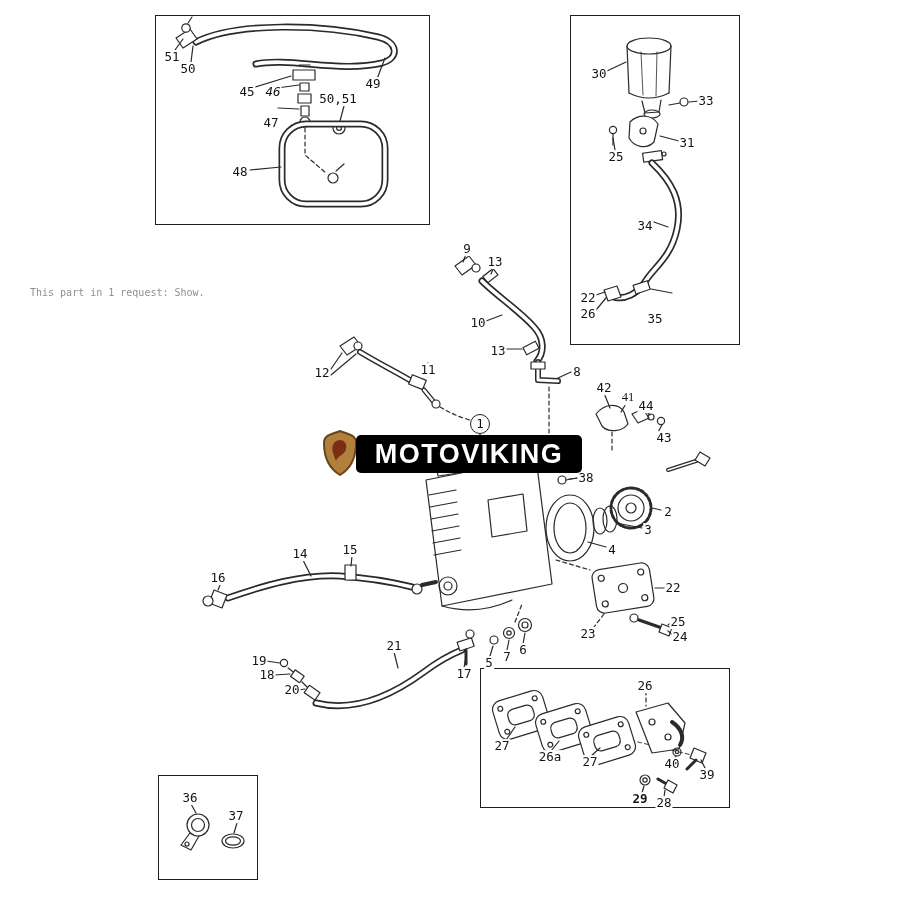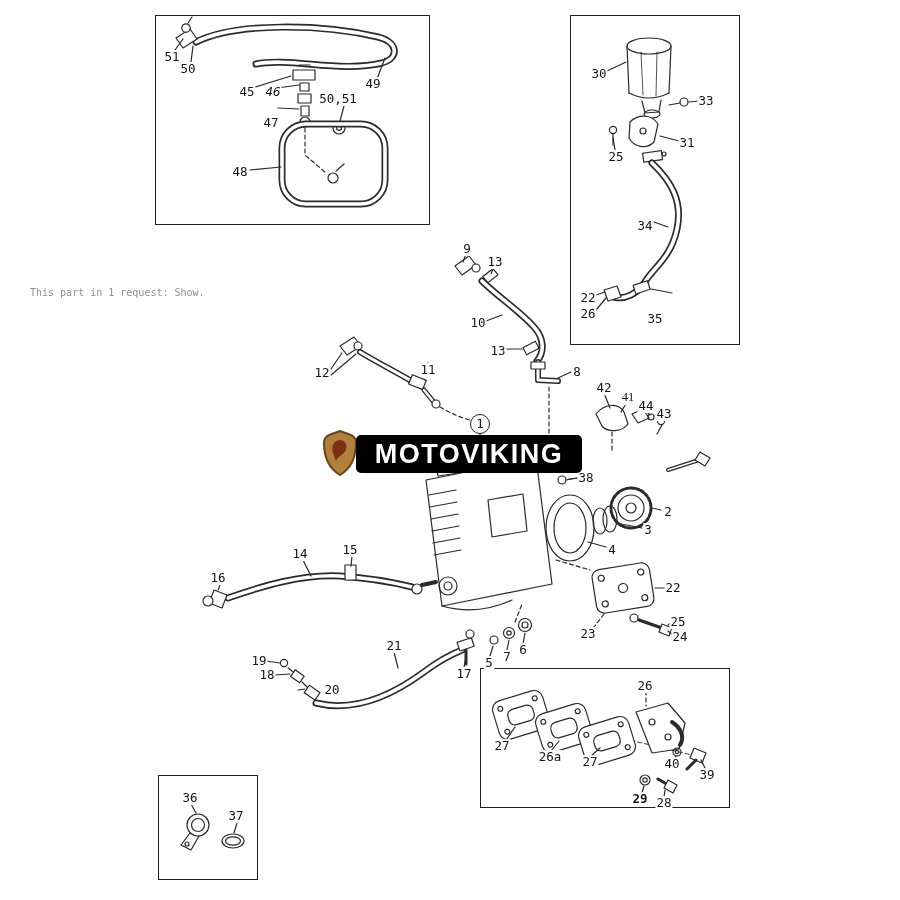--- a/index.html
+++ b/index.html
@@ -305,41 +305,41 @@
       <span class="part-label" style="left: 467px; top: 249px;">9</span>
       <span class="part-label" style="left: 495px; top: 262px;">13</span>
       <span class="part-label" style="left: 478px; top: 323px;">10</span>
       <span class="part-label" style="left: 498px; top: 351px;">13</span>
       <span class="part-label" style="left: 322px; top: 373px;">12</span>
       <span class="part-label" style="left: 428px; top: 370px;">11</span>
       <span class="part-label" style="left: 577px; top: 372px;">8</span>
       <span class="part-label" style="left: 604px; top: 388px;">42</span>
       <span class="part-label" style="left: 628px; top: 398px; font-family: Liberation Serif, serif;">41</span>
       <span class="part-label" style="left: 646px; top: 406px;">44</span>
-      <span class="part-label" style="left: 664px; top: 414px;">43</span>
+      <span class="part-label" style="left: 664px; top: 438px;">43</span>
       <span class="part-label circled" style="left: 480px; top: 424px;">1</span>
       <span class="part-label" style="left: 586px; top: 478px;">38</span>
       <span class="part-label" style="left: 668px; top: 512px;">2</span>
       <span class="part-label" style="left: 648px; top: 530px;">3</span>
       <span class="part-label" style="left: 612px; top: 550px;">4</span>
       <span class="part-label" style="left: 300px; top: 554px;">14</span>
       <span class="part-label" style="left: 350px; top: 550px;">15</span>
       <span class="part-label" style="left: 218px; top: 578px;">16</span>
       <span class="part-label" style="left: 673px; top: 588px;">22</span>
       <span class="part-label" style="left: 588px; top: 634px;">23</span>
       <span class="part-label" style="left: 678px; top: 622px;">25</span>
       <span class="part-label" style="left: 680px; top: 637px;">24</span>
       <span class="part-label" style="left: 523px; top: 650px;">6</span>
       <span class="part-label" style="left: 507px; top: 657px;">7</span>
       <span class="part-label" style="left: 489px; top: 663px;">5</span>
       <span class="part-label" style="left: 394px; top: 646px;">21</span>
       <span class="part-label" style="left: 464px; top: 674px;">17</span>
       <span class="part-label" style="left: 259px; top: 661px;">19</span>
       <span class="part-label" style="left: 267px; top: 675px;">18</span>
-      <span class="part-label" style="left: 292px; top: 690px; margin-left: 40px;">20</span>
+      <span class="part-label" style="left: 292px; top: 690px;">20</span>
       <span class="part-label" style="left: 645px; top: 686px;">26</span>
       <span class="part-label" style="left: 502px; top: 746px;">27</span>
       <span class="part-label" style="left: 550px; top: 757px;">26a</span>
       <span class="part-label" style="left: 590px; top: 762px;">27</span>
       <span class="part-label" style="left: 672px; top: 764px;">40</span>
       <span class="part-label" style="left: 707px; top: 775px;">39</span>
       <span class="part-label" style="left: 640px; top: 799px; font-weight: bold;">29</span>
       <span class="part-label" style="left: 664px; top: 803px;">28</span>
       <span class="part-label" style="left: 190px; top: 798px;">36</span>
       <span class="part-label" style="left: 236px; top: 816px;">37</span>

